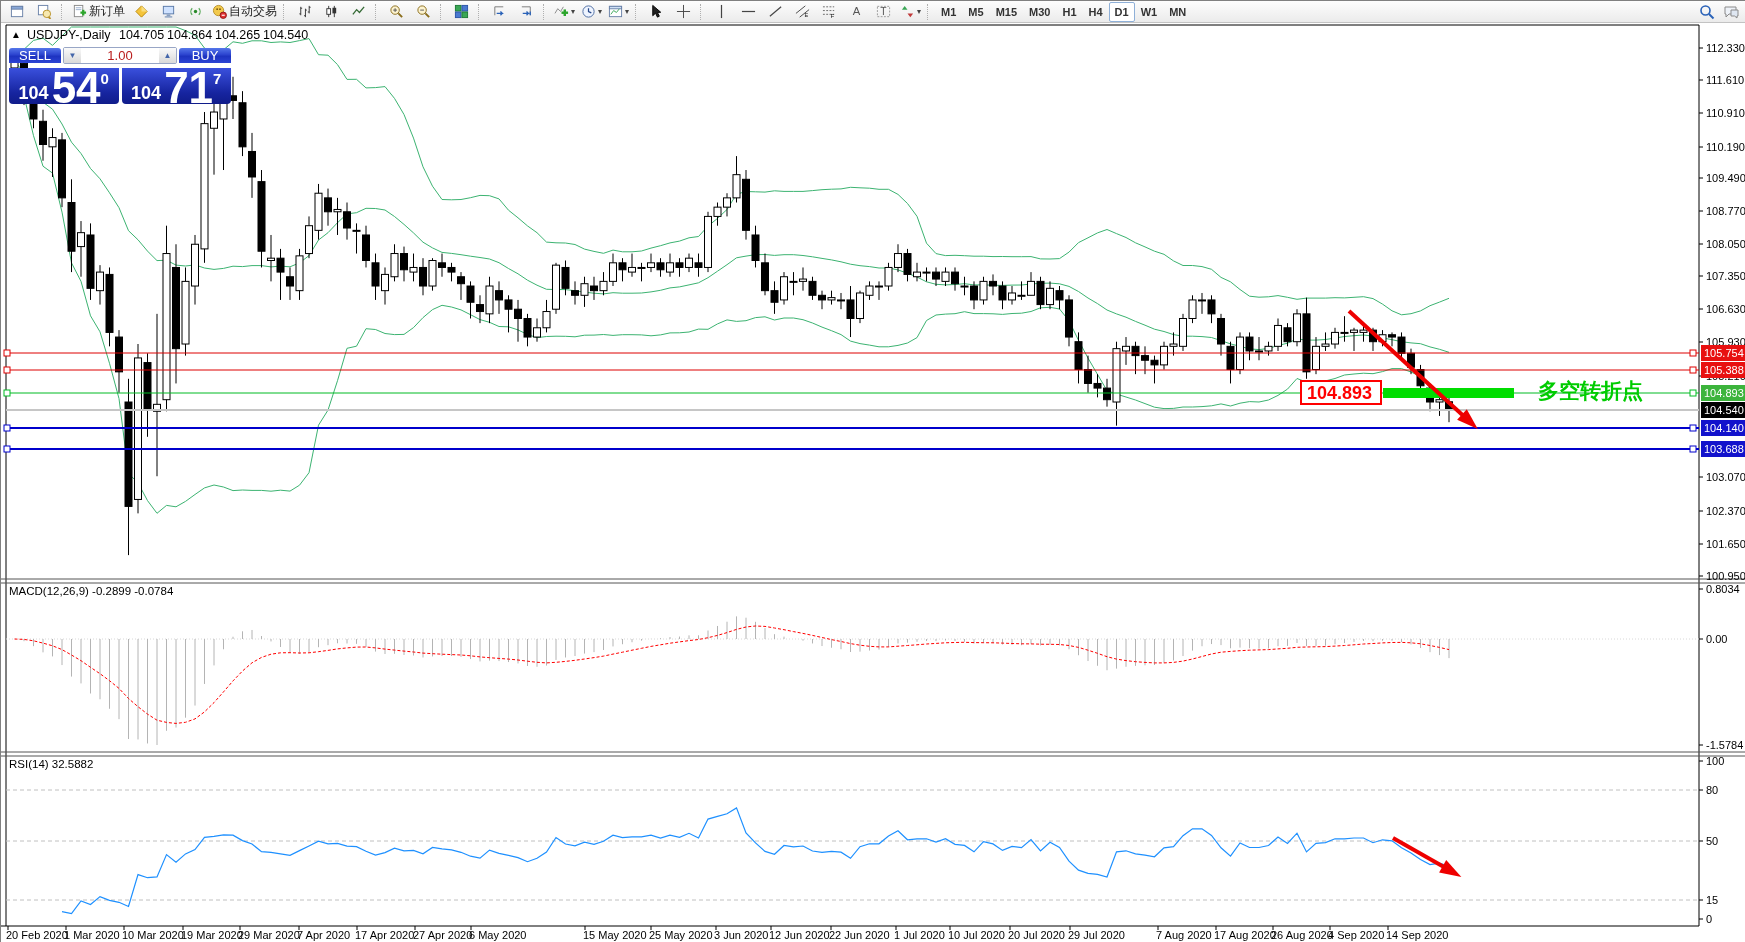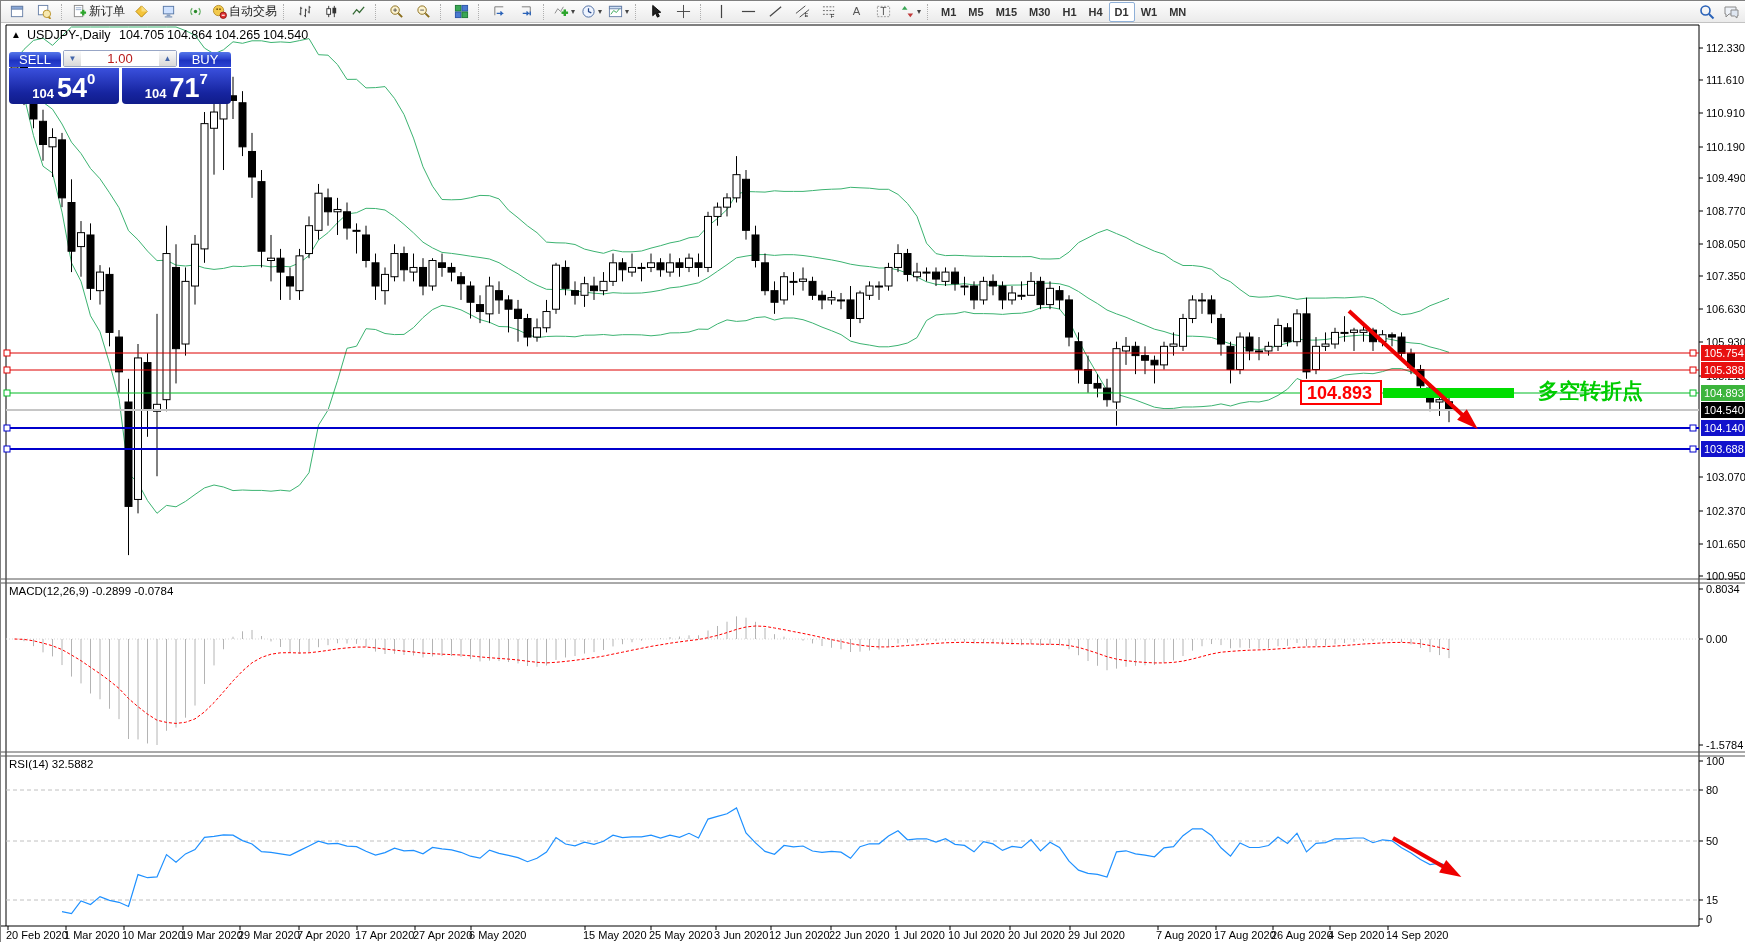--- a/index.html
+++ b/index.html
@@ -15,33 +15,33 @@
   .tb-sep{width:4px;height:16px;border-left:1px dotted #b0b0b0;margin:0 3px;}
   .caret{font-size:8px;color:#444;line-height:8px;}
   .tf-wrap{display:flex;align-items:center;}
   .tf-btn{height:18px;padding:0 5px;font-size:11px;color:#333;display:flex;align-items:center;
           border:1px solid transparent;border-radius:2px;font-weight:bold;}
   .tf-btn.active{border-color:#8fb0d8;background:#ffffff;}
   .tb-right{margin-left:auto;display:flex;align-items:center;margin-right:6px;gap:8px;}
   .ic{display:block;}
   
   #trade-panel{position:absolute;left:8px;top:42px;width:222px;z-index:10;}
-  .tp-row1{display:flex;align-items:flex-end;height:24px;}
+  .tp-row1{display:flex;align-items:center;height:24px;}
   .tp-btn{width:52px;color:#fff;font-size:13px;display:flex;align-items:center;justify-content:center;
           background:linear-gradient(#5577ea,#2b43cf 45%,#1d33c0 55%,#2c44d4);border-radius:3px 3px 0 0;}
   .tp-vol{flex:1;display:flex;border:1px solid #98a6c6;background:#fff;margin:0 2px;border-radius:2px;}
   .tp-step{width:17px;background:linear-gradient(#fafafa,#d9d9d9);display:flex;align-items:center;
            justify-content:center;font-size:8px;color:#4466aa;}
   .tp-vol-val{flex:1;display:flex;align-items:center;justify-content:center;font-size:13px;color:#b91c1c;}
   .tp-row2{display:flex;gap:3px;margin-top:1px;height:36px;}
   .tp-price{flex:1;color:#fff;background:linear-gradient(#3a50dd,#16249f 70%,#101c8a);
             border-radius:0 0 4px 4px;display:flex;align-items:flex-end;justify-content:center;
             padding-bottom:2px;}
-  .tp-big{font-size:27px;font-weight:bold;line-height:28px;}
-  .tp-small{font-size:13px;font-weight:bold;margin-right:3px;line-height:17px;}
+  .tp-big{font-size:44px;font-weight:bold;line-height:28px;}
+  .tp-small{font-size:18px;font-weight:bold;margin-right:3px;line-height:17px;}
   .tp-sup{font-size:15px;font-weight:bold;align-self:flex-start;margin-top:2px;}
   svg text{font-family:"Liberation Sans",sans-serif;}
 </style>
 </head>
 <body>
 
 <div id="app">
 
   <div id="toolbar">
     <div class="tb-btn">

